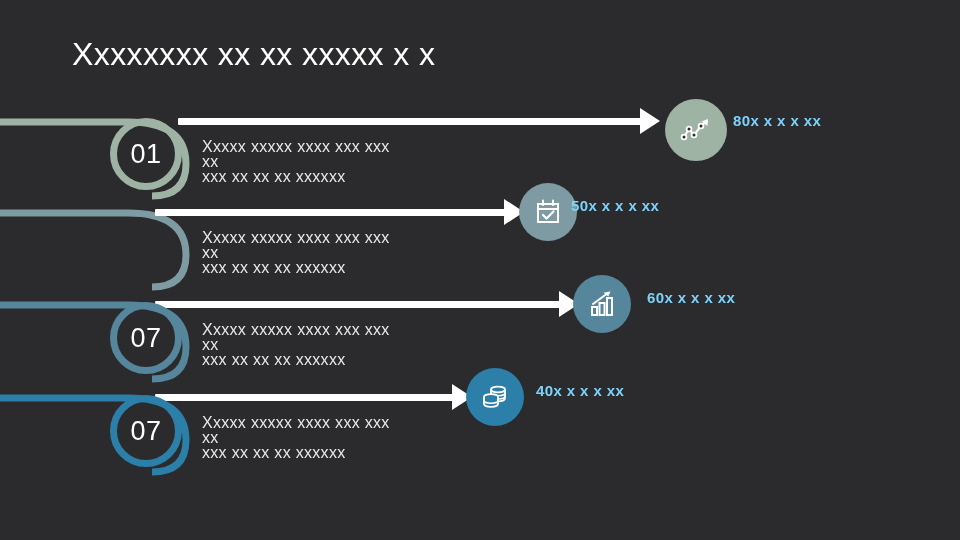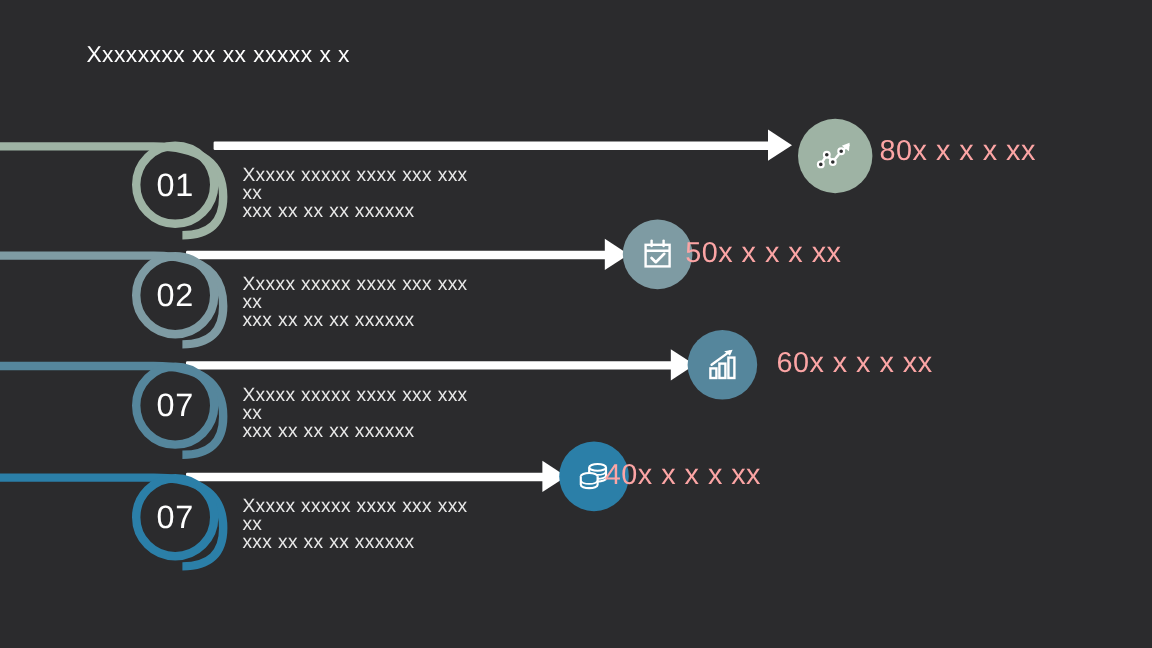--- a/index.html
+++ b/index.html
@@ -20,21 +20,21 @@
     inset: 0;
     width: 960px;
     height: 540px;
   }
 
   
   #page-title {
     position: absolute;
     left: 72px;
     top: 36px;
-    font-size: 19px;
+    font-size: 32px;
     color: #ffffff;
     letter-spacing: 0.4px;
     white-space: nowrap;
     font-weight: 400;
     text-align: center;
   }
 
   
   .row {
     position: absolute;
@@ -105,25 +105,25 @@
   .icon-bubble {
     position: absolute;
     border-radius: 50%;
     display: flex;
     align-items: center;
     justify-content: center;
   }
   .icon-bubble svg { display: block; }
   .metric {
     position: absolute;
-    font-size: 24px;
-    color: #fca5a5;
+    font-size: 15px;
+    color: #7dd3fc;
     white-space: nowrap;
     letter-spacing: 0.4px;
-    font-weight: 400;
+    font-weight: 700;
   }
 </style>
 </head>
 <body>
 
 <div id="slide">
 
   <div id="page-title">Xxxxxxxx xx xx xxxxx x x</div>
 
   <div class="row" style="top:64px;">
@@ -155,23 +155,20 @@
     <div class="metric" style="left:733px; top:48px;">80x x x x xx</div>
   </div>
 
   <div class="row" style="top:160px;">
     <svg class="track-svg" viewBox="0 0 960 120" preserveAspectRatio="none">
       <path d="M0 53 L128 53 Q186 53 186 95 Q186 127 152 127" fill="none" stroke="#7e9ba3" stroke-width="7" stroke-linecap="butt"></path>
     </svg>
     <div class="arrow" style="left:155px; top:49px; width:355px;"></div>
     <div class="arrow-head" style="left:504px; top:39px;"></div>
 
-    <div class="ring" style="left:110px; top:50px; border-color:#7e9ba3;">
-      <span class="ring-num">02</span>
-    </div>
 
     <div class="body-text" style="left:202px; top:70px;">
       <span>Xxxxx xxxxx xxxx xxx xxx xx</span>
       <span>xxx xx xx xx xxxxxx</span>
     </div>
 
     <div class="icon-bubble" style="left:519px; top:23px; width:58px; height:58px; background:#7e9ba3;">
       <svg width="32" height="32" viewBox="0 0 32 32">
         <rect x="6" y="8" width="20" height="18" fill="none" stroke="#ffffff" stroke-width="2"></rect>
         <line x1="6" y1="13" x2="26" y2="13" stroke="#ffffff" stroke-width="2"></line>
@@ -231,16 +228,16 @@
       <svg width="32" height="32" viewBox="0 0 32 32">
         <ellipse cx="19" cy="8.5" rx="7" ry="2.8" fill="none" stroke="#ffffff" stroke-width="1.8"></ellipse>
         <path d="M12 8.5 v9 a7 2.8 0 0 0 14 0 v-9" fill="none" stroke="#ffffff" stroke-width="1.8"></path>
         <path d="M12 12 a7 2.8 0 0 0 14 0" fill="none" stroke="#ffffff" stroke-width="1.5"></path>
         <path d="M12 15.2 a7 2.8 0 0 0 14 0" fill="none" stroke="#ffffff" stroke-width="1.5"></path>
         <ellipse cx="12" cy="16" rx="7" ry="2.8" fill="#2b7fa8" stroke="#ffffff" stroke-width="1.8"></ellipse>
         <path d="M5 16 v7 a7 2.8 0 0 0 14 0 v-7" fill="#2b7fa8" stroke="#ffffff" stroke-width="1.8"></path>
         <path d="M5 19.5 a7 2.8 0 0 0 14 0" fill="none" stroke="#ffffff" stroke-width="1.5"></path>
       </svg>
     </div>
-    <div class="metric" style="left:504px; top:37px;">40x x x x xx</div>
+    <div class="metric" style="left:536px; top:37px;">40x x x x xx</div>
   </div>
 
 </div>
 
 </body></html>

